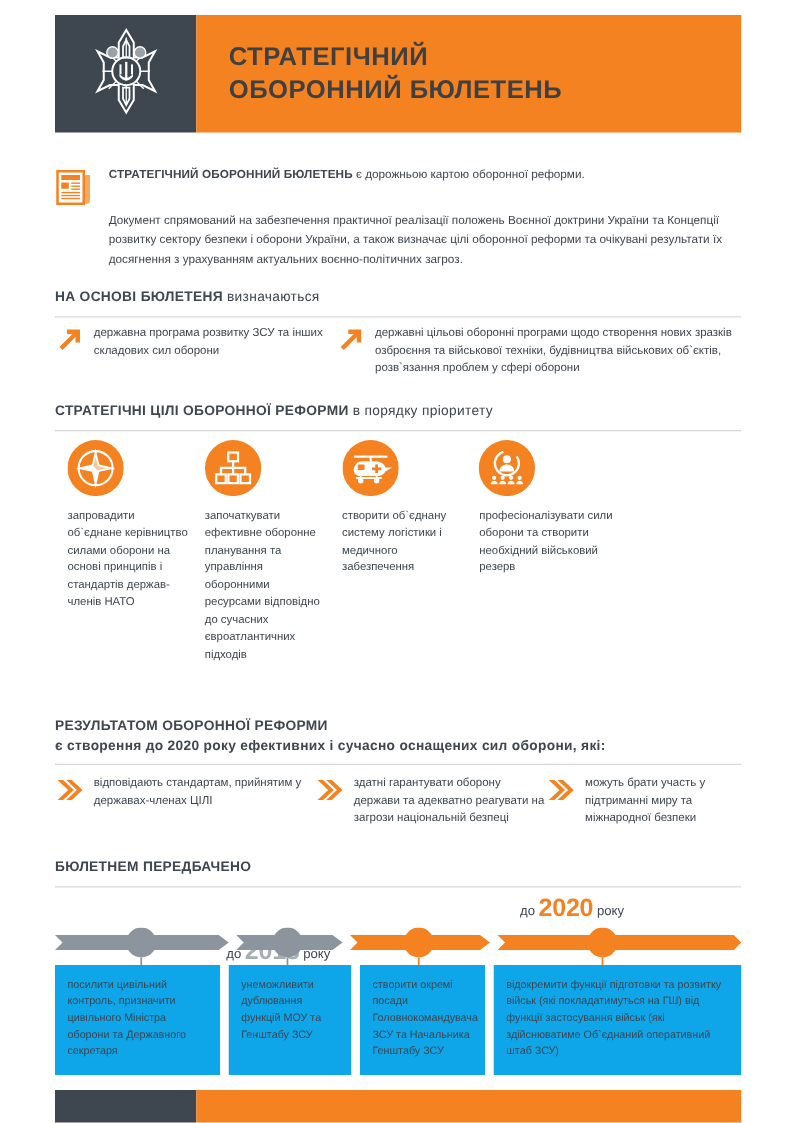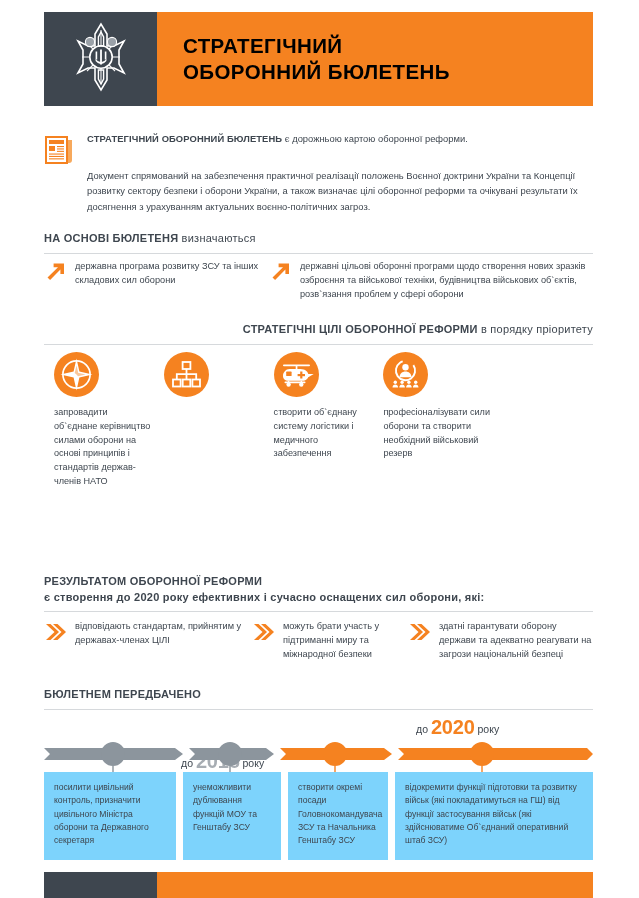--- a/index.html
+++ b/index.html
@@ -11,21 +11,21 @@
     overflow:hidden;
     position:relative;
   }
   .page{position:relative;width:639px;height:898px;}
 
   
   .header{position:absolute;left:44px;top:12px;width:549px;height:94px;display:flex;}
   .header-emblem-box{width:113px;height:94px;background:#3e464f;display:flex;align-items:center;justify-content:center;flex:0 0 113px;}
   .header-title-box{flex:1 1 auto;background:#f58220;display:flex;flex-direction:column;justify-content:center;padding-left:26px;}
   .header-title-line{
-    color:#000000;font-weight:bold;font-size:20.5px;letter-spacing:.4px;line-height:1.27;
+    color:#404040;font-weight:bold;font-size:20.5px;letter-spacing:.4px;line-height:1.27;
     text-transform:uppercase;
   }
 
   
   .intro{position:absolute;left:44px;top:132px;width:549px;display:flex;gap:13px;}
   .intro-icon{flex:0 0 30px;padding-top:2px;}
   .intro-text{flex:1 1 auto;}
   .intro-lead{font-size:9.4px;line-height:1.5;margin-bottom:22px;}
   .intro-lead b{font-weight:bold;letter-spacing:.1px;}
   .intro-body{font-size:9.4px;line-height:1.62;}
@@ -50,21 +50,21 @@
 
   
   .tl-wrap{position:absolute;left:44px;top:716px;width:549px;height:48px;}
   .tl-label{position:absolute;top:0;font-size:10.5px;white-space:nowrap;color:#3e464f;}
   .tl-label .yr{font-size:20px;font-weight:bold;letter-spacing:-.2px;vertical-align:-1px;}
   .tl-label .yr.grey{color:#a7adb3;}
   .tl-label .yr.orange{color:#f58220;}
   .tl-svg{position:absolute;left:0;top:26px;}
 
   .tl-cards{position:absolute;left:44px;top:772px;width:549px;display:flex;gap:7px;align-items:flex-start;}
-  .tl-card{background:#7dd3fc;box-sizing:border-box;padding:9px 10px 11px 10px;font-size:8.6px;line-height:1.55;color:#3e464f;}
+  .tl-card{background:#0ea5e9;box-sizing:border-box;padding:9px 10px 11px 10px;font-size:8.6px;line-height:1.55;color:#3e464f;}
 
   
   .footer{position:absolute;left:44px;top:872px;width:549px;height:26px;display:flex;}
   .footer-dark{width:113px;background:#3e464f;}
   .footer-orange{flex:1 1 auto;background:#f58220;}
 </style>
 </head>
 <body>
 
 <div class="page">
@@ -154,21 +154,21 @@
     <div class="bullet" style="width:324px;">
       <div class="bicon">
         <svg width="22" height="22" viewBox="0 0 22 22">
           <path d="M3.5 16.5 L14 6.2 L9.6 6.2 L9.6 2.6 L20 2.6 L20 13 L16.4 13 L16.4 8.6 L6.1 19 Z" fill="#f58220"></path>
         </svg>
       </div>
       <div class="btxt">державні цільові оборонні програми щодо створення нових зразків озброєння та військової техніки, будівництва військових об`єктів, розв`язання проблем у сфері оборони</div>
     </div>
   </div>
 
-  <div class="sec-head" style="top:322px;text-align:right;">
+  <div class="sec-head" style="top:322px;">
     <div class="htxt">
       <b>СТРАТЕГІЧНІ ЦІЛІ ОБОРОННОЇ РЕФОРМИ</b><span> в порядку пріоритету</span>
     </div>
     <div class="hrule"></div>
   </div>
 
   <div class="goals">
 
     <div class="goal">
       <div class="goal-icon">
@@ -190,20 +190,21 @@
             <rect x="18.6" y="10" width="7.8" height="7"></rect>
             <rect x="9" y="27.5" width="7.6" height="7"></rect>
             <rect x="18.7" y="27.5" width="7.6" height="7"></rect>
             <rect x="28.4" y="27.5" width="7.6" height="7"></rect>
             <path d="M22.5 17 v5.2"></path>
             <path d="M12.8 27.5 v-5.3 H32.2 v5.3"></path>
             <path d="M22.5 22.2 v5.3"></path>
           </g>
         </svg>
       </div>
+      <div class="goal-txt">започаткувати ефективне оборонне планування та управління оборонними ресурсами відповідно до сучасних євроатлантичних підходів</div>
     </div>
 
 
     <div class="goal">
       <div class="goal-icon">
         <svg width="45" height="45" viewBox="0 0 45 45">
           <circle cx="22.5" cy="22.5" r="22.5" fill="#f58220"></circle>
           <g fill="#ffffff">
             <rect x="9" y="12.4" width="27" height="1.8" rx=".9"></rect>
             <rect x="21.7" y="13.6" width="1.7" height="3.4"></rect>
@@ -259,37 +260,37 @@
   <div class="bullets" style="top:620px;">
     <div class="bullet" style="width:208px;">
       <div class="bicon">
         <svg width="22" height="22" viewBox="0 0 22 22">
           <path d="M2 3 L10.5 11 L2 19 L6.5 19 L15 11 L6.5 3 Z" fill="#f58220"></path>
           <path d="M9 3 L17.5 11 L9 19 L13.5 19 L22 11 L13.5 3 Z" fill="#f58220"></path>
         </svg>
       </div>
       <div class="btxt">відповідають стандартам, прийнятим у державах-членах ЦІЛІ</div>
     </div>
-    <div class="bullet" style="width:156px;">
+    <div class="bullet" style="width:185px;">
       <div class="bicon">
         <svg width="22" height="22" viewBox="0 0 22 22">
           <path d="M2 3 L10.5 11 L2 19 L6.5 19 L15 11 L6.5 3 Z" fill="#f58220"></path>
           <path d="M9 3 L17.5 11 L9 19 L13.5 19 L22 11 L13.5 3 Z" fill="#f58220"></path>
         </svg>
       </div>
-      <div class="btxt">можуть брати участь у підтриманні миру та міжнародної безпеки</div>
-    </div>
-    <div class="bullet" style="width:185px;">
+      <div class="btxt">здатні гарантувати оборону держави та адекватно реагувати на загрози національній безпеці</div>
+    </div>
+    <div class="bullet" style="width:156px;">
       <div class="bicon">
         <svg width="22" height="22" viewBox="0 0 22 22">
           <path d="M2 3 L10.5 11 L2 19 L6.5 19 L15 11 L6.5 3 Z" fill="#f58220"></path>
           <path d="M9 3 L17.5 11 L9 19 L13.5 19 L22 11 L13.5 3 Z" fill="#f58220"></path>
         </svg>
       </div>
-      <div class="btxt">здатні гарантувати оборону держави та адекватно реагувати на загрози національній безпеці</div>
+      <div class="btxt">можуть брати участь у підтриманні миру та міжнародної безпеки</div>
     </div>
   </div>
 
   <div class="sec-head" style="top:687px;">
     <div class="htxt">
       <b>БЮЛЕТНЕМ ПЕРЕДБАЧЕНО</b>
     </div>
     <div class="hrule"></div>
   </div>
 

